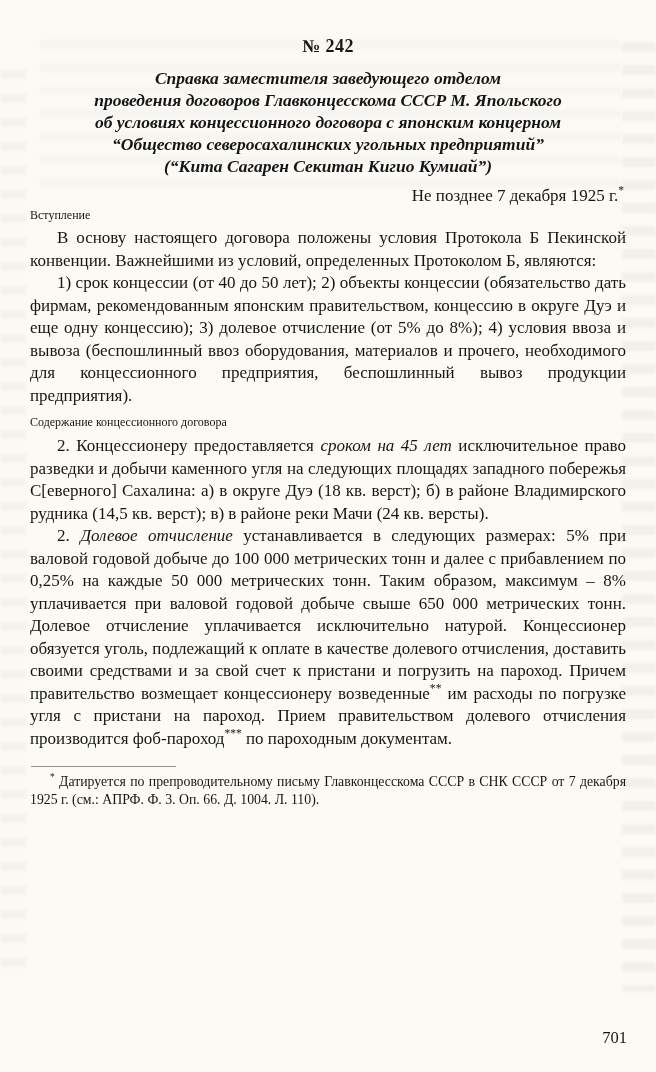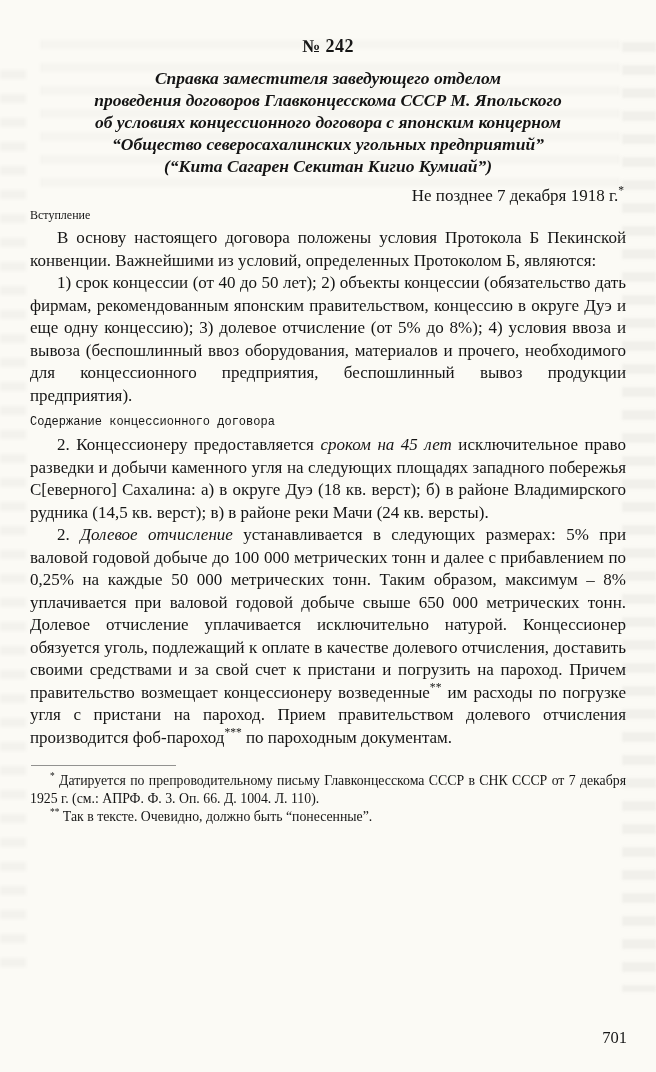--- a/index.html
+++ b/index.html
@@ -55,21 +55,21 @@
   .date-line {
     text-align: right;
     font-size: 17px;
     margin: 9px 2px 1px 0;
   }
   .section-title {
     text-align: left;
     font-size: 12px;
     margin: 2px 0 4px 0;
   }
-  .section-title.second { margin-top: 8px; margin-bottom: 5px; font-family: Liberation Mono, monospace; }
+  .section-title.second { margin-top: 8px; margin-bottom: 5px; }
   .para {
     margin: 0;
     font-size: 17px;
     line-height: 22.5px;
     text-align: justify;
     text-indent: 27px;
   }
   .para i { font-style: italic; }
   sup.mark {
     font-size: 0.68em;
@@ -110,34 +110,33 @@
   <div class="doc-number">№ 242</div>
 
   <div class="doc-heading">
     <div class="heading-line">Справка заместителя заведующего отделом</div>
     <div class="heading-line">проведения договоров Главконцесскома СССР М. Япольского</div>
     <div class="heading-line">об условиях концессионного договора с японским концерном</div>
     <div class="heading-line">“Общество северосахалинских угольных предприятий”</div>
     <div class="heading-line">(“Кита Сагарен Секитан Кигио Кумиай”)</div>
   </div>
 
-  <div class="date-line"><span>Не позднее 7 декабря 1918 г.</span><sup class="mark">*</sup></div>
+  <div class="date-line"><span>Не позднее 7 декабря 1925 г.</span><sup class="mark">*</sup></div>
 
   <div class="section-title">Вступление</div>
 
   <p class="para">В основу настоящего договора положены условия Протокола Б Пекинской конвенции. Важнейшими из условий, определенных Протоколом Б, являются:</p>
   <p class="para">1) срок концессии (от 40 до 50 лет); 2) объекты концессии (обязательство дать фирмам, рекомендованным японским правительством, концессию в округе Дуэ и еще одну концессию); 3) долевое отчисление (от 5% до 8%); 4) условия ввоза и вывоза (беспошлинный ввоз оборудования, материалов и прочего, необходимого для концессионного предприятия, беспошлинный вывоз продукции предприятия).</p>
 
   <div class="section-title second">Содержание концессионного договора</div>
 
   <p class="para"><span>2. Концессионеру предоставляется </span><i>сроком на 45 лет</i><span> исключительное право разведки и добычи каменного угля на следующих площадях западного побережья С[еверного] Сахалина: а) в округе Дуэ (18 кв. верст); б) в районе Владимирского рудника (14,5 кв. верст); в) в районе реки Мачи (24 кв. версты).</span></p>
 
   <p class="para"><span>2. </span><i>Долевое отчисление</i><span> устанавливается в следующих размерах: 5% при валовой годовой добыче до 100 000 метрических тонн и далее с прибавлением по 0,25% на каждые 50 000 метрических тонн. Таким образом, максимум – 8% уплачивается при валовой годовой добыче свыше 650 000 метрических тонн. Долевое отчисление уплачивается исключительно натурой. Концессионер обязуется уголь, подлежащий к оплате в качестве долевого отчисления, доставить своими средствами и за свой счет к пристани и погрузить на пароход. Причем правительство возмещает концессионеру возведенные</span><sup class="mark">**</sup><span> им расходы по погрузке угля с пристани на пароход. Прием правительством долевого отчисления производится фоб-пароход</span><sup class="mark">***</sup><span> по пароходным документам.</span></p>
 
   <div class="footnotes">
     <div class="fn-rule"></div>
     <p class="fn"><sup class="mark">*</sup><span> Датируется по препроводительному письму Главконцесскома СССР в СНК СССР от 7 декабря 1925 г. (см.: АПРФ. Ф. 3. Оп. 66. Д. 1004. Л. 110).</span></p>
-    <p class="fn"><sup class="mark">**</sup><span> Так в тексте. Очевидно, должно быть “понесенные”.</span></p>
   </div>
 
   <div class="page-number">701</div>
 
 </div>
 
 </body></html>

